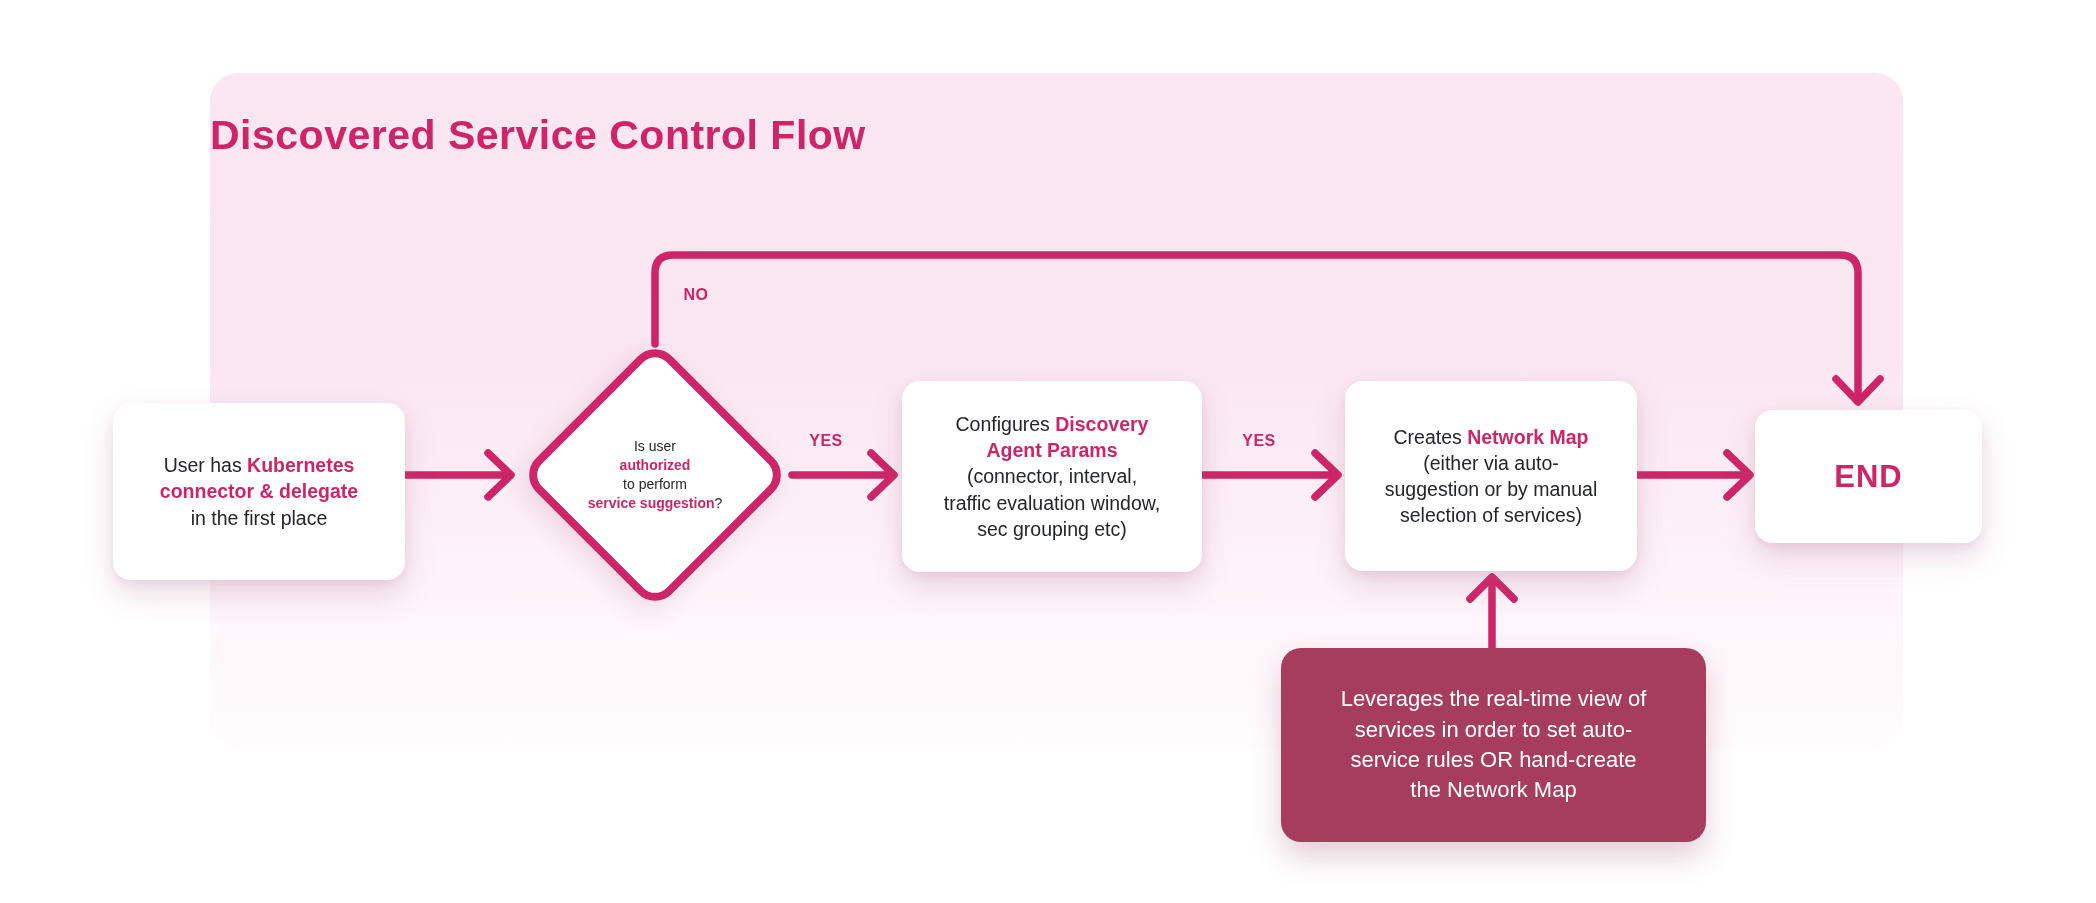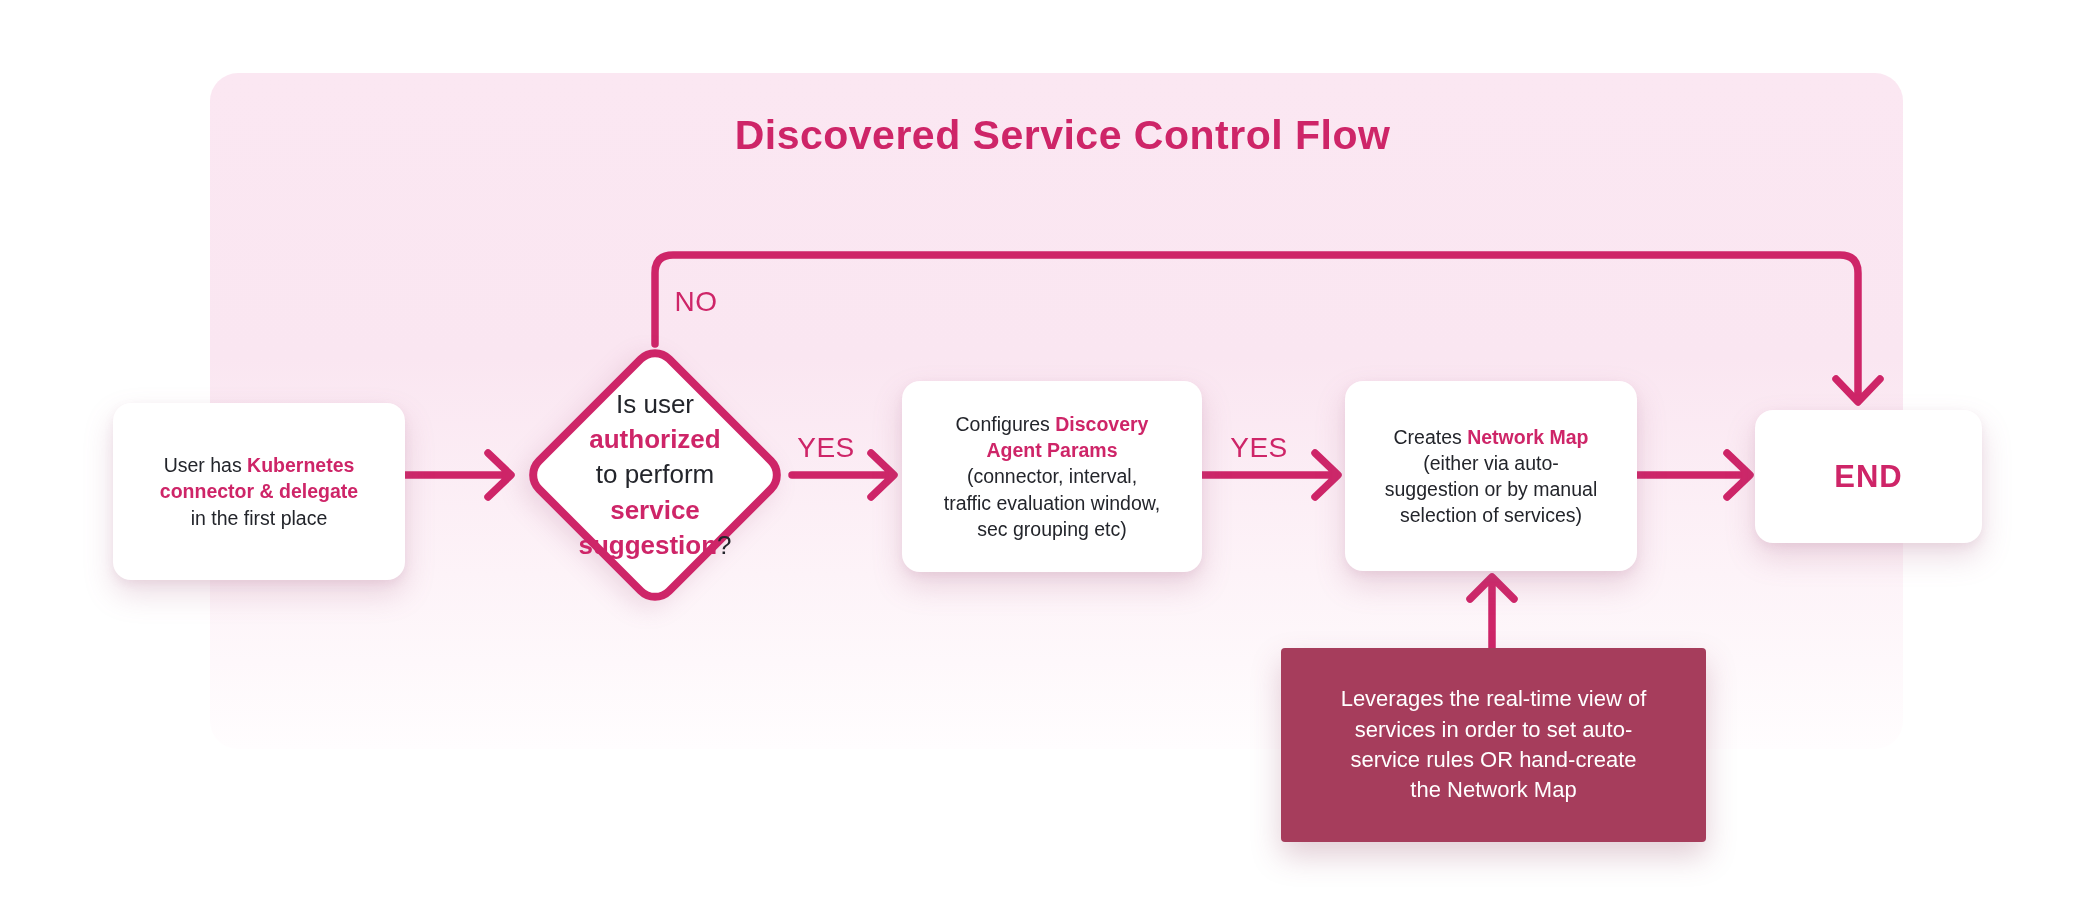--- a/index.html
+++ b/index.html
@@ -18,25 +18,24 @@
   }
   .canvas{
     position:absolute;
     left:210px;top:73px;width:1693px;height:676px;
     border-radius:28px;
     background:linear-gradient(180deg,#FBE7F2 0%,#FAE6F1 42%,#FDF3F8 74%,#FFFDFE 100%);
   }
   .title{
     position:absolute;
     left:210px;top:112px;width:1693px;
-    text-align:center;
+    text-align:left;
     font-size:41px;font-weight:700;
     letter-spacing:0.5px;
     color:var(--accent);
-    padding-left:12px;
   }
   .edges{
     position:absolute;left:0;top:0;width:2096px;height:903px;
     pointer-events:none;
     z-index:1;
   }
   .node{
     position:absolute;
     background:#ffffff;
     border-radius:18px;
@@ -64,41 +63,41 @@
     border-radius:24px;
     transform:rotate(45deg);
     box-shadow:0 10px 24px rgba(167,95,134,0.18);
     z-index:2;
   }
   .decision-label{
     position:absolute;
     left:545px;top:385px;width:220px;height:180px;
     display:flex;align-items:center;justify-content:center;
     text-align:center;color:var(--ink);
-    font-size:26px;line-height:1.35;
+    font-size:14px;line-height:1.35;
     z-index:3;
   }
   .decision-label .hl{color:var(--accent);font-weight:700;margin-top:28px;}
   .note{
     position:absolute;
     left:1281px;top:648px;width:425px;height:194px;
     background:var(--note-bg);
-    border-radius:4px;
+    border-radius:20px;
     box-shadow:0 14px 30px rgba(140,60,90,0.25);
     display:flex;align-items:center;justify-content:center;
     text-align:center;
     color:#ffffff;
     font-size:22px;line-height:1.38;
     padding:4px 20px;
     z-index:2;
   }
   .edge-label{
     position:absolute;
     transform:translateX(-50%);
-    font-size:28px;font-weight:400;
+    font-size:16px;font-weight:700;
     letter-spacing:0.5px;
     color:var(--accent);
     z-index:2;
   }
   .label-no{left:696px;top:286px;}
   .label-yes1{left:826px;top:432px;}
   .label-yes2{left:1259px;top:432px;}
 </style>
 </head>
 <body>

